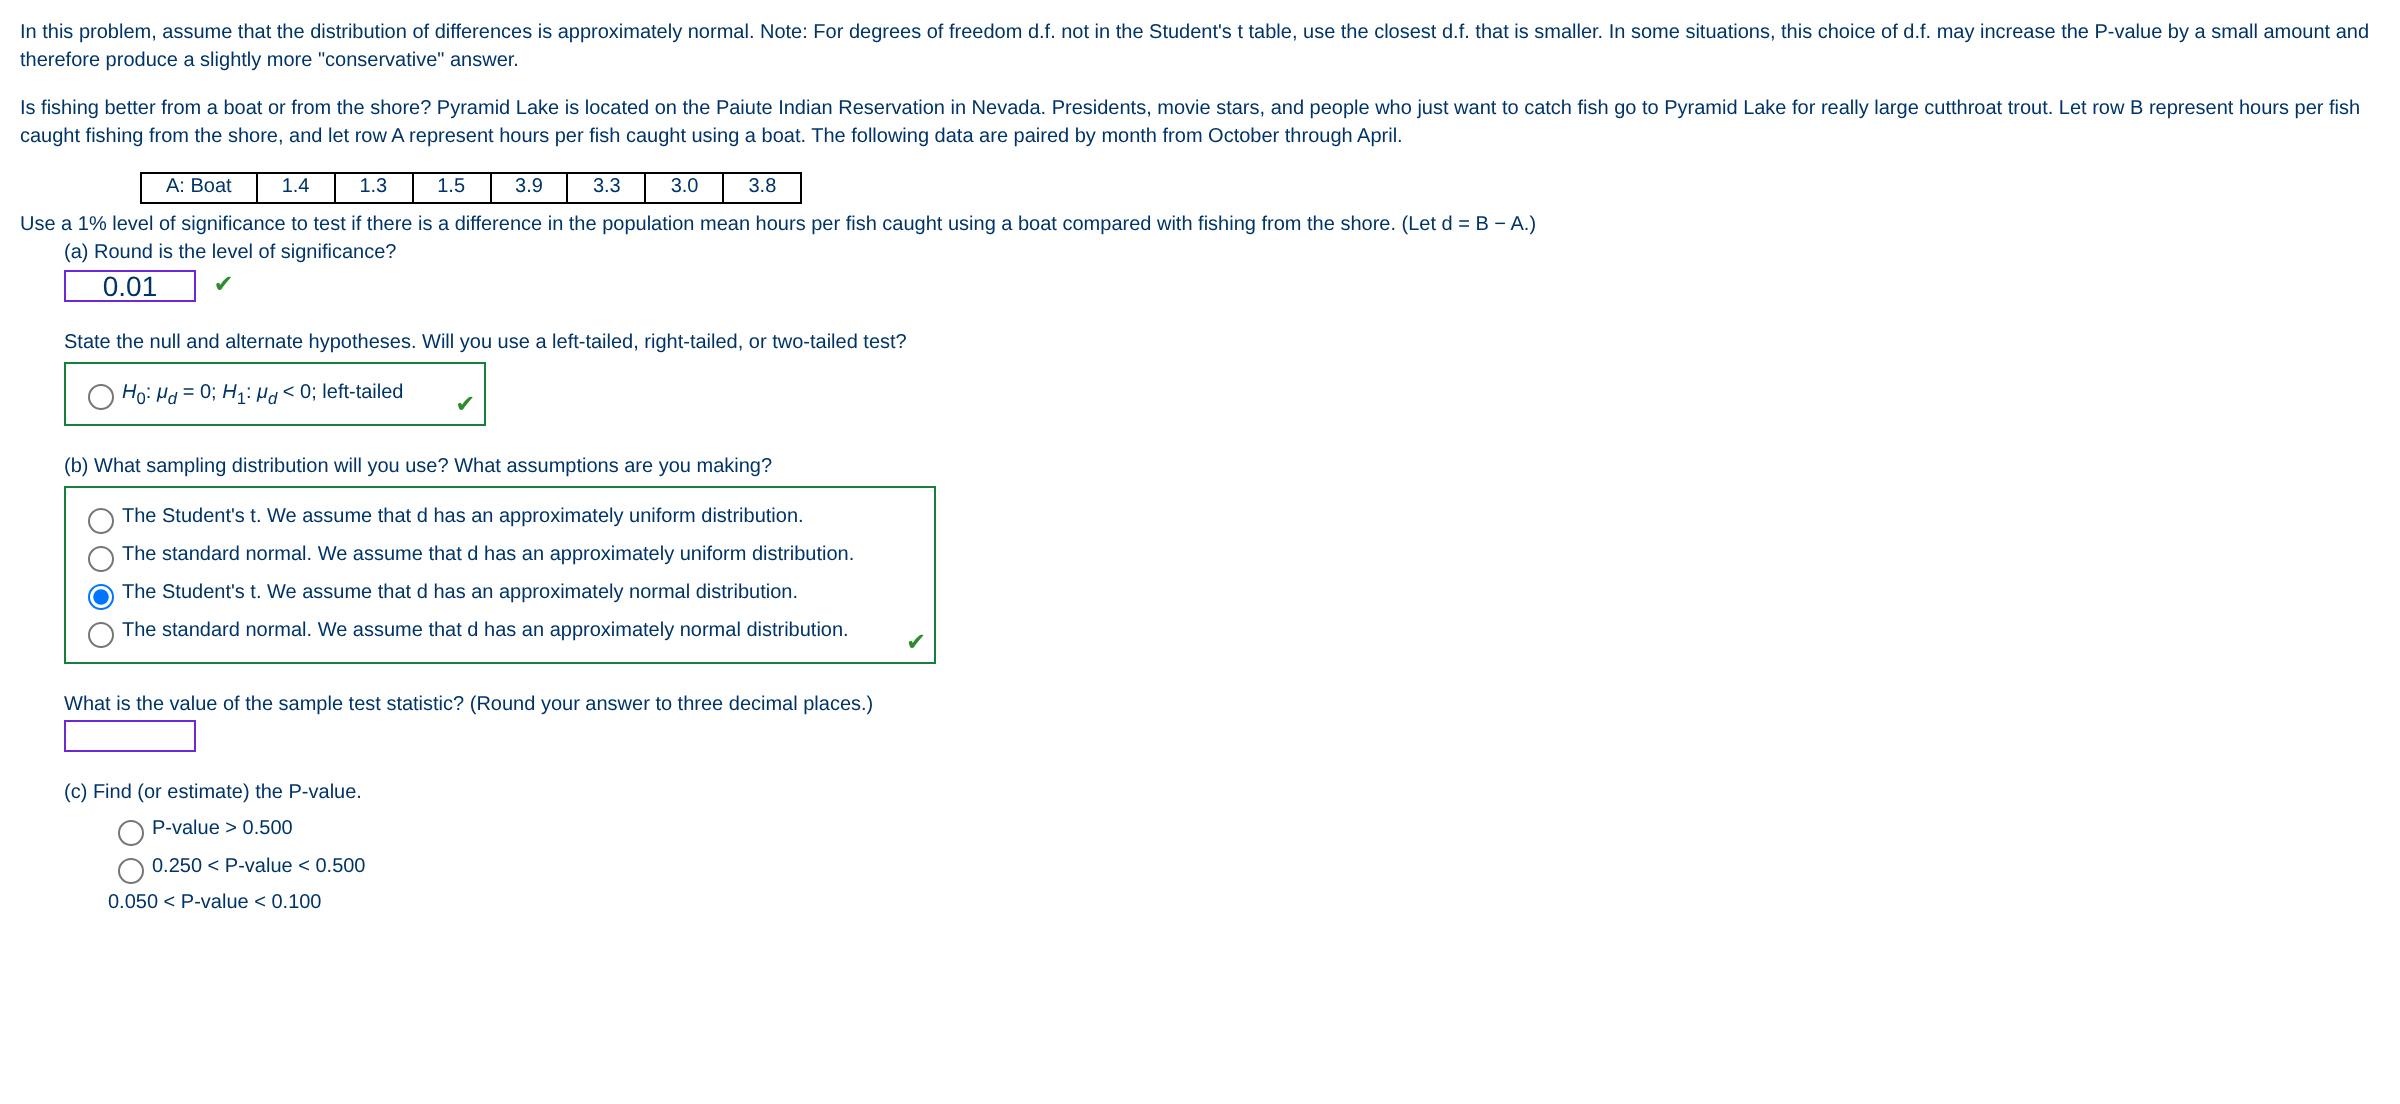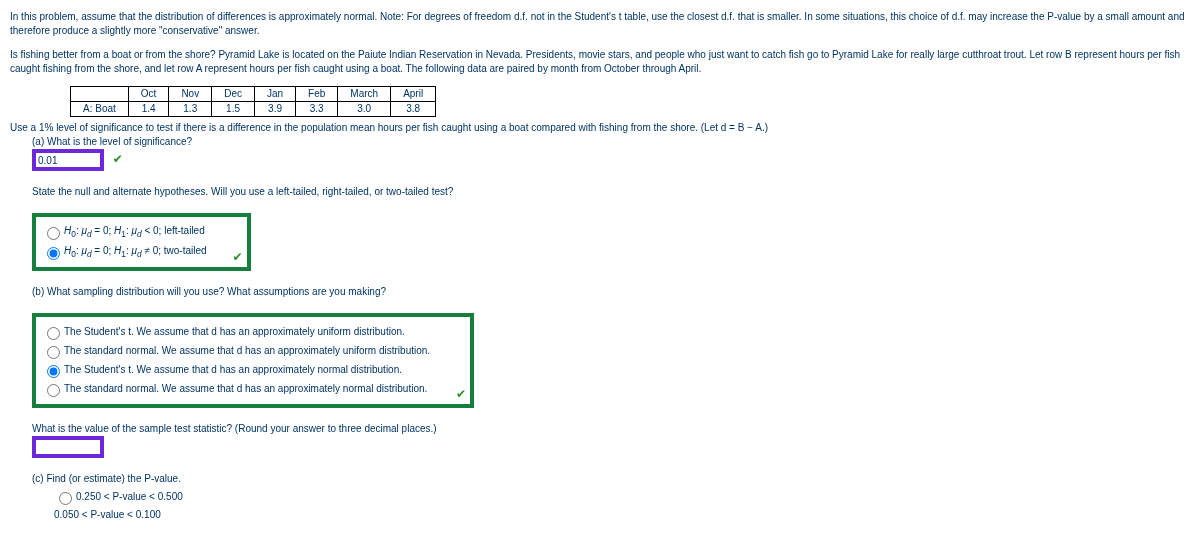--- a/index.html
+++ b/index.html
@@ -19,100 +19,87 @@
   table.data td, table.data th {
     border: 1px solid #000;
     padding: 0 12px;
     text-align: center;
     font-weight: normal;
     color:#003366;
   }
   table.data th { font-weight: normal; }
   .indent { margin-left: 22px; }
   .input-box {
-    border: 4px solid #6d28d9;
+    border: 1px solid #6d28d9;
     height: 14px;
     width: 60px;
     display: inline-block;
     vertical-align: middle;
     padding:0 2px;
-    font-size:10px;
+    font-size:14px;
     color:#003366;
+    text-align:center;
   }
   .check {
     color: #2e8b2e;
     font-size: 12px;
     margin-left: 6px;
   }
   .group {
-    border: 4px solid #15803d;
+    border: 1px solid #15803d;
     display: inline-block;
     padding: 4px 40px 4px 6px;
     position: relative;
-    margin-top:14px;
+    margin-top:2px;
   }
   .group .check-br {
     position:absolute; right:4px; bottom:2px; color:#2e8b2e; font-size:12px;
   }
   .radio-row { margin: 3px 0; display:flex; align-items:center; }
   .radio-row input { margin-right:4px; }
   .sub { margin-top:14px; }
   .hyph i { font-style: italic; }
   .mu { font-style: italic; }
 </style>
 </head>
 <body>
 
 <div class="q-text note"><span>In this problem, assume that the distribution of differences is approximately normal. Note: For degrees of freedom d.f. not in the Student's t table, use the closest d.f. that is smaller. In some situations, this choice of d.f. may increase the P-value by a small amount and therefore produce a slightly more "conservative" answer.</span></div>
 
 <div class="q-text"><span>Is fishing better from a boat or from the shore? Pyramid Lake is located on the Paiute Indian Reservation in Nevada. Presidents, movie stars, and people who just want to catch fish go to Pyramid Lake for really large cutthroat trout. Let row B represent hours per fish caught fishing from the shore, and let row A represent hours per fish caught using a boat. The following data are paired by month from October through April.</span></div>
 
 <table class="data">
   <tbody>
-      <tr>
-    <th></th>
-    <th>Oct</th>
-    <th>Nov</th>
-    <th>Dec</th>
-    <th>Jan</th>
-    <th>Feb</th>
-    <th>March</th>
-    <th>April</th>
-  </tr>
   <tr>
     <td style="text-align:left">A: Boat</td>
     <td>1.4</td>
     <td>1.3</td>
     <td>1.5</td>
     <td>3.9</td>
     <td>3.3</td>
     <td>3.0</td>
     <td>3.8</td>
   </tr>
 </tbody>
   </table>
 
 <div>Use a 1% level of significance to test if there is a difference in the population mean hours per fish caught using a boat compared with fishing from the shore. (Let d = B − A.)</div>
 
-<div class="indent">(a) What is the level of significance?</div>
+<div class="indent">(a) Round is the level of significance?</div>
 <div class="indent">
   <input class="input-box" value="0.01" style="">
   <span class="check">✔</span>
 </div>
 
 <div class="indent sub">State the null and alternate hypotheses. Will you use a left-tailed, right-tailed, or two-tailed test?</div>
 <div class="indent">
   <div class="group">
     <div class="radio-row">
         <input type="radio" name="h" style="">
         <span class="hyph"><i>H</i><sub>0</sub>: <span class="mu">μ<sub>d</sub></span> = 0; <i>H</i><sub>1</sub>: <span class="mu">μ<sub>d</sub></span> &lt; 0; left-tailed</span>
-      </div>
-    <div class="radio-row">
-        <input type="radio" name="h" checked="" style="">
-        <span class="hyph"><i>H</i><sub>0</sub>: <span class="mu">μ<sub>d</sub></span> = 0; <i>H</i><sub>1</sub>: <span class="mu">μ<sub>d</sub></span> ≠ 0; two-tailed</span>
       </div>
     <span class="check-br">✔</span>
   </div>
 </div>
 
 <div class="indent sub">(b) What sampling distribution will you use? What assumptions are you making?</div>
 <div class="indent">
   <div class="group">
     <div class="radio-row">
         <input type="radio" name="d" style="">
@@ -134,19 +121,23 @@
   </div>
 </div>
 
 <div class="indent sub">What is the value of the sample test statistic? (Round your answer to three decimal places.)</div>
 <div class="indent"><input class="input-box" style=""></div>
 
 <div class="indent sub">(c) Find (or estimate) the P-value.</div>
 <div class="indent" style="margin-left:44px">
   <div class="radio-row">
       <input type="radio" name="p" style="">
+      <span>P-value &gt; 0.500</span>
+    </div>
+  <div class="radio-row">
+      <input type="radio" name="p" style="">
       <span>0.250 &lt; P-value &lt; 0.500</span>
     </div>
   <div class="radio-row">
       <span>0.050 &lt; P-value &lt; 0.100</span>
     </div>
 
 </div>
 
 </body></html>

